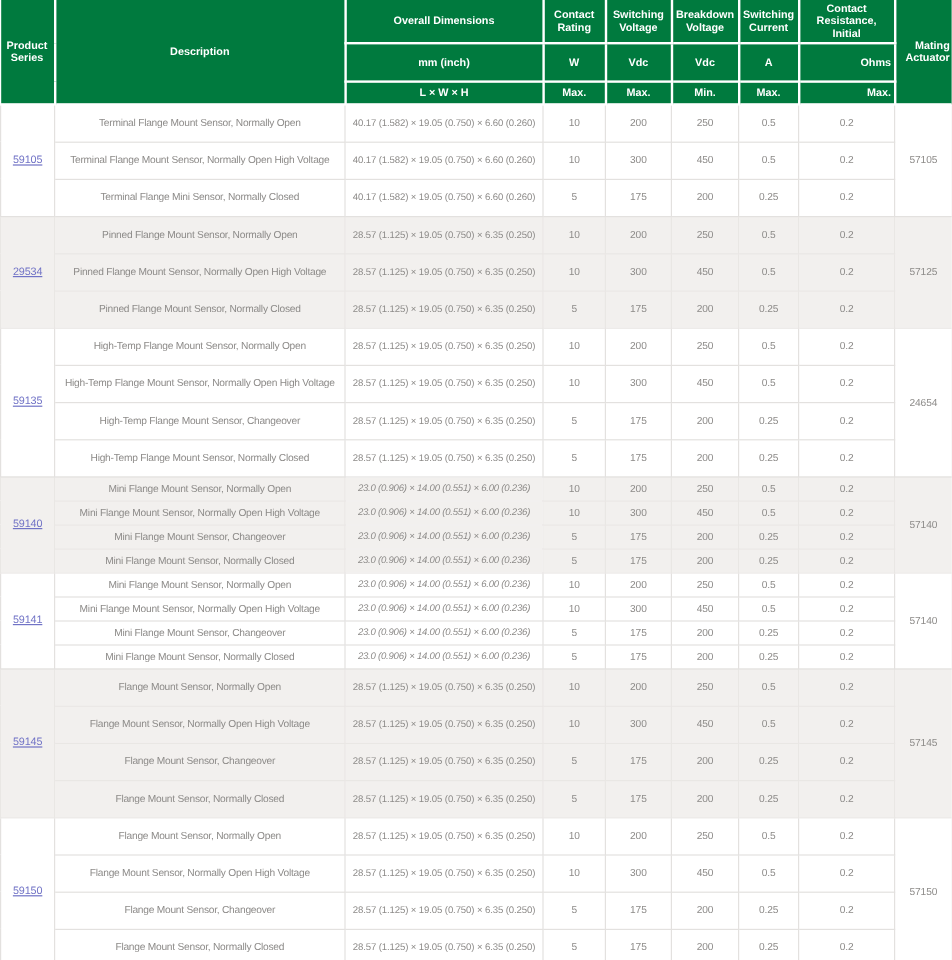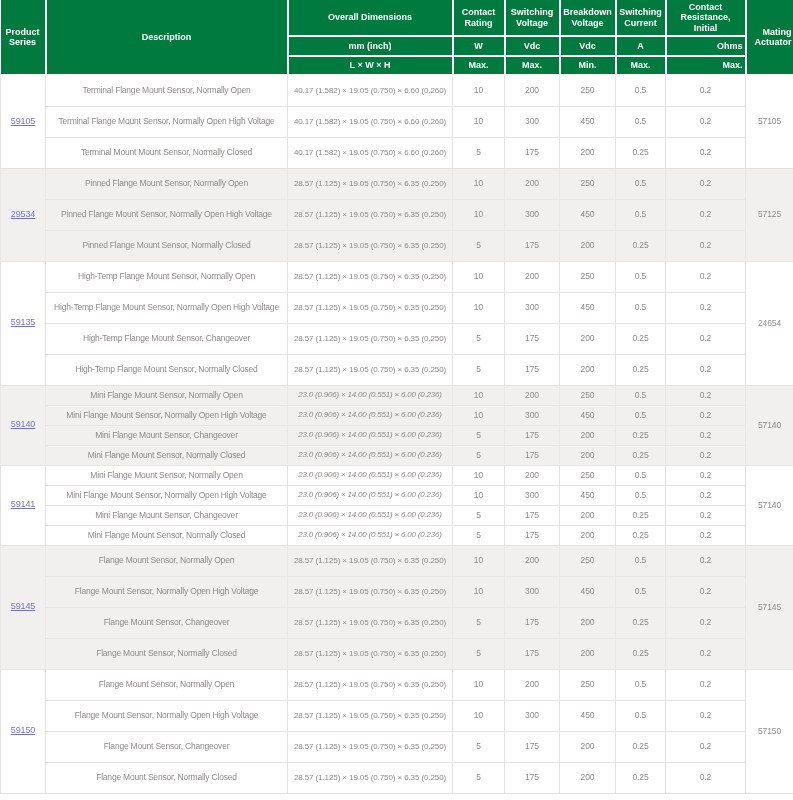--- a/index.html
+++ b/index.html
@@ -25,21 +25,21 @@
     line-height:1.15;
     text-align:center;
     vertical-align:middle;
     border:2px solid #fff;
     padding:2px 2px;
   }
   thead tr:first-child th{border-top:none;}
   thead th:first-child{border-left:none;}
   thead th:last-child{border-right:none;text-align:right;}
   thead tr.h1 th{height:34px;}
-  thead tr.h2 th{height:20px;}
+  thead tr.h2 th{height:32px;}
   thead tr.h3 th{height:19px;}
 
   
   tbody td{
     border:1px solid var(--border);
     color:var(--txt);
     font-size:8.5px;
     line-height:1.25;
     text-align:center;
     vertical-align:middle;
@@ -118,21 +118,21 @@
         <tr class="">
           <td class="description-cell">Terminal Flange Mount Sensor, Normally Open High Voltage</td>
           <td class="dims-cell dims">40.17 (1.582) × 19.05 (0.750) × 6.60 (0.260)</td>
           <td class="contact-rating-cell">10</td>
           <td class="switching-voltage-cell">300</td>
           <td class="breakdown-voltage-cell">450</td>
           <td class="switching-current-cell">0.5</td>
           <td class="contact-resistance-cell">0.2</td>
         </tr>
         <tr class="">
-          <td class="description-cell">Terminal Mount Mount Sensor, Normally Closed</td>
+          <td class="description-cell">Terminal Flange Mini Sensor, Normally Closed</td>
           <td class="dims-cell dims">40.17 (1.582) × 19.05 (0.750) × 6.60 (0.260)</td>
           <td class="contact-rating-cell">5</td>
           <td class="switching-voltage-cell">175</td>
           <td class="breakdown-voltage-cell">200</td>
           <td class="switching-current-cell">0.25</td>
           <td class="contact-resistance-cell">0.2</td>
         </tr>
         <tr class="shaded group-start">
           <td rowspan="3" class="series-cell"><a href="#">29534</a></td>
           <td class="description-cell">Pinned Flange Mount Sensor, Normally Open</td>

